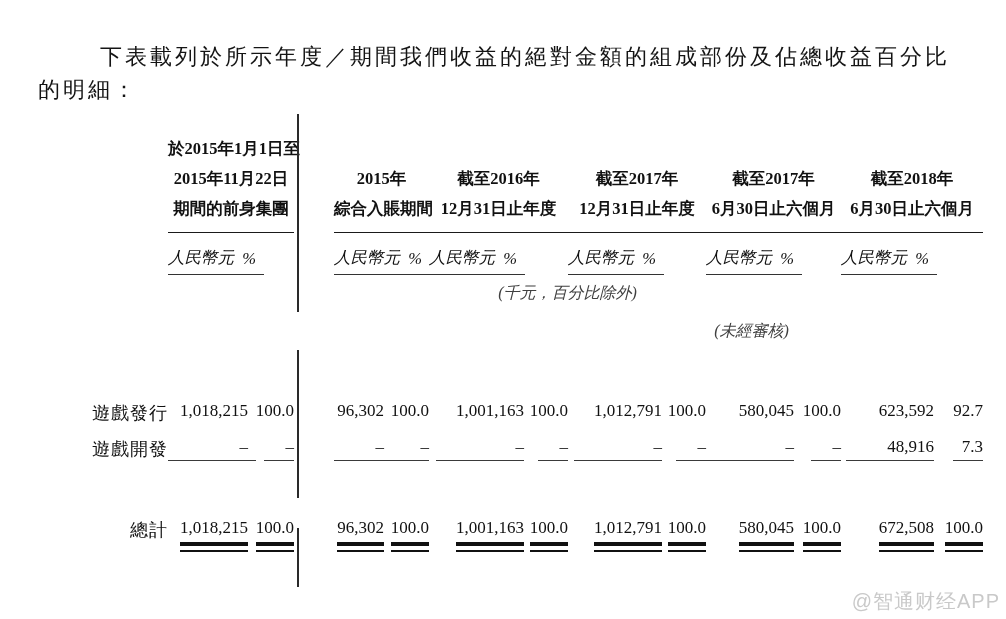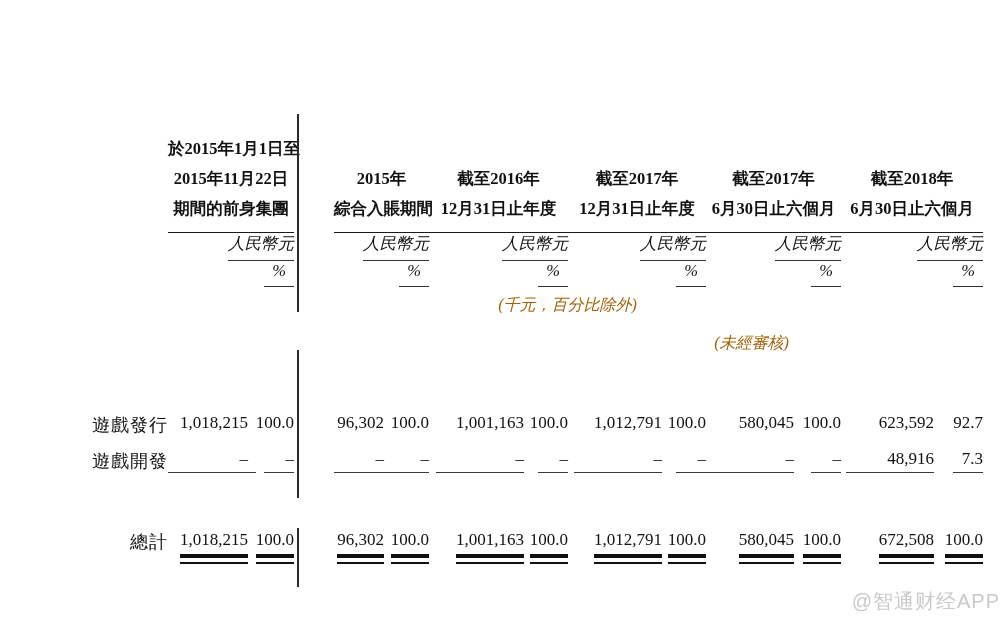--- a/index.html
+++ b/index.html
@@ -52,35 +52,34 @@
     line-height:30px;
     border-bottom:1.2px solid #1a1a1a;
     padding-bottom:8px;
   }
   .colhead span{display:block;}
   .units{
     display:flex;
     justify-content:flex-start;
     align-items:flex-end;
     height:100%;
-    flex-direction:column;
   }
   .u-rmb-t,.u-pct-t{
     font-style:italic;
     font-size:16.5px;
     border-bottom:1.2px solid #333;
     padding-bottom:5px;
   }
   .u-pct-t{min-width:30px;text-align:center;}
   .note{
     font-style:italic;
     font-size:16px;
     text-align:center;
     vertical-align:middle;
-    color:#a16207;
+    color:#404040;
   }
   .lbl{
     font-size:18px;
     text-align:right;
     vertical-align:top;
     letter-spacing:1px;
   }
   .num{
     font-size:17px;
     text-align:right;
@@ -114,20 +113,21 @@
     font-size:20px;
     color:#c9c9c9;
     letter-spacing:1px;
   }
 </style>
 </head>
 <body>
 
 <div id="page">
 
+  <p class="intro">下表載列於所示年度／期間我們收益的絕對金額的組成部份及佔總收益百分比的明細：</p>
 
   <div class="tablewrap">
     <table>
       <colgroup>
         <col style="width:130px">
           <col style="width:80px">
           <col style="width:46px">
         <col style="width:40px">
           <col style="width:50px">
           <col style="width:45px">

